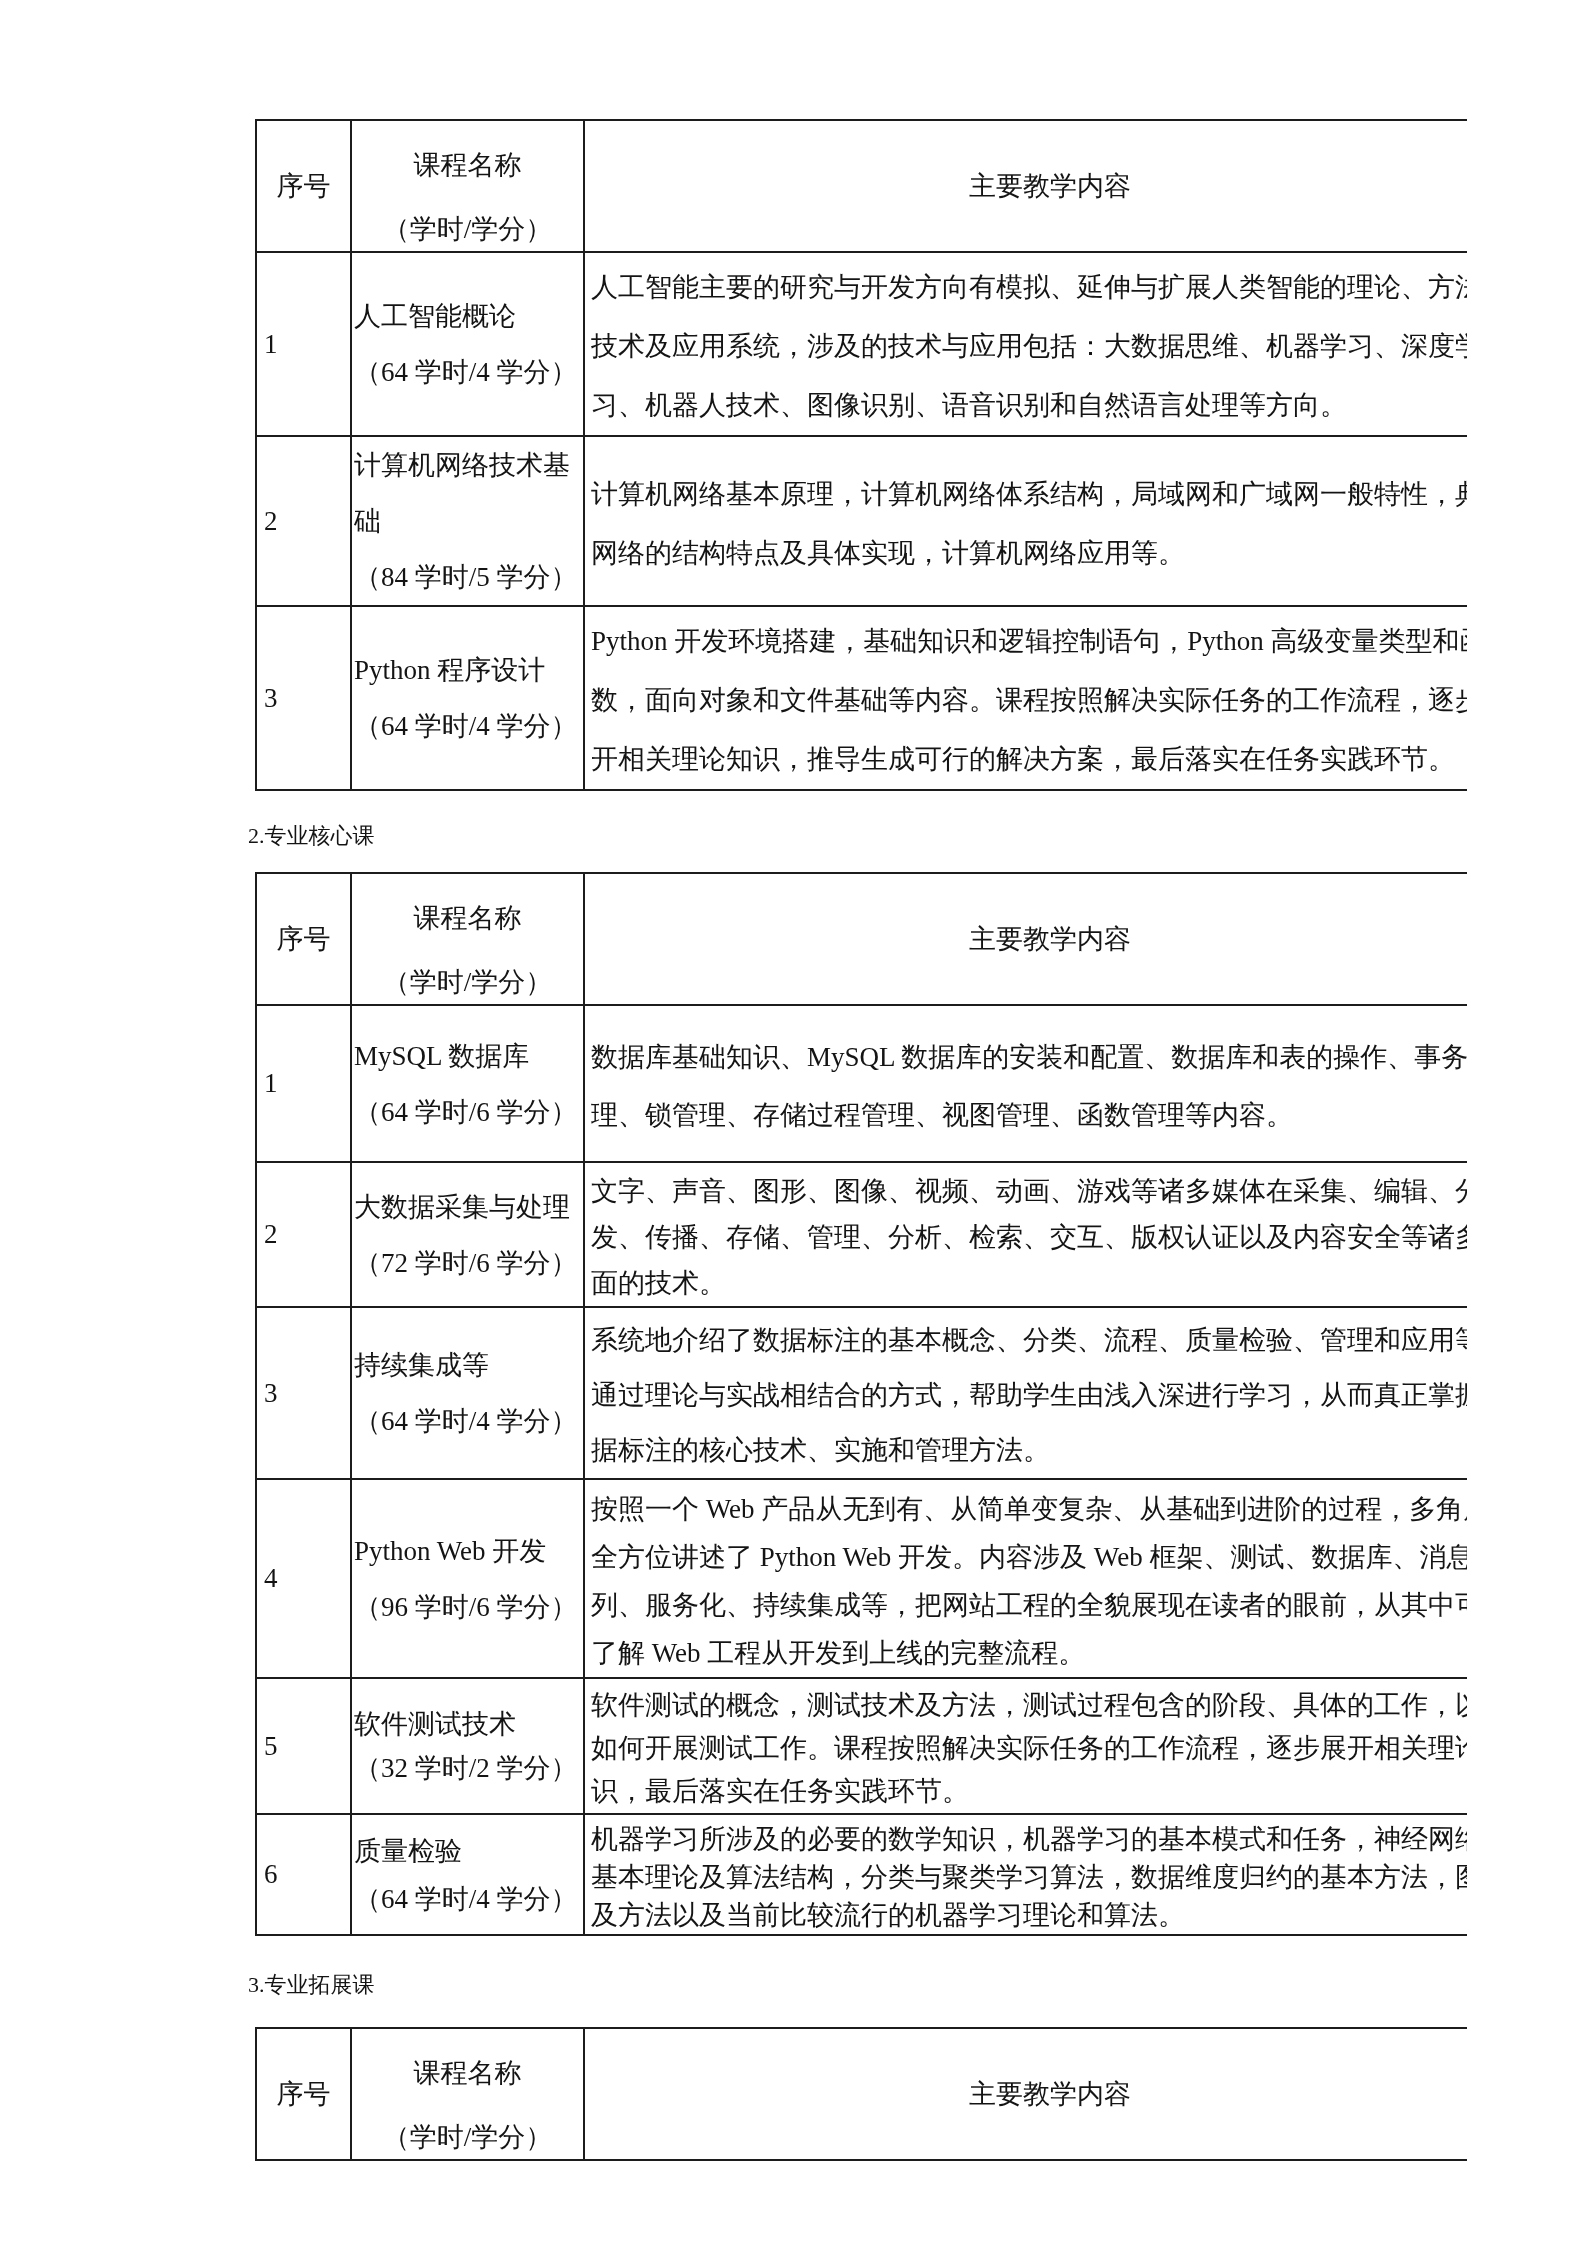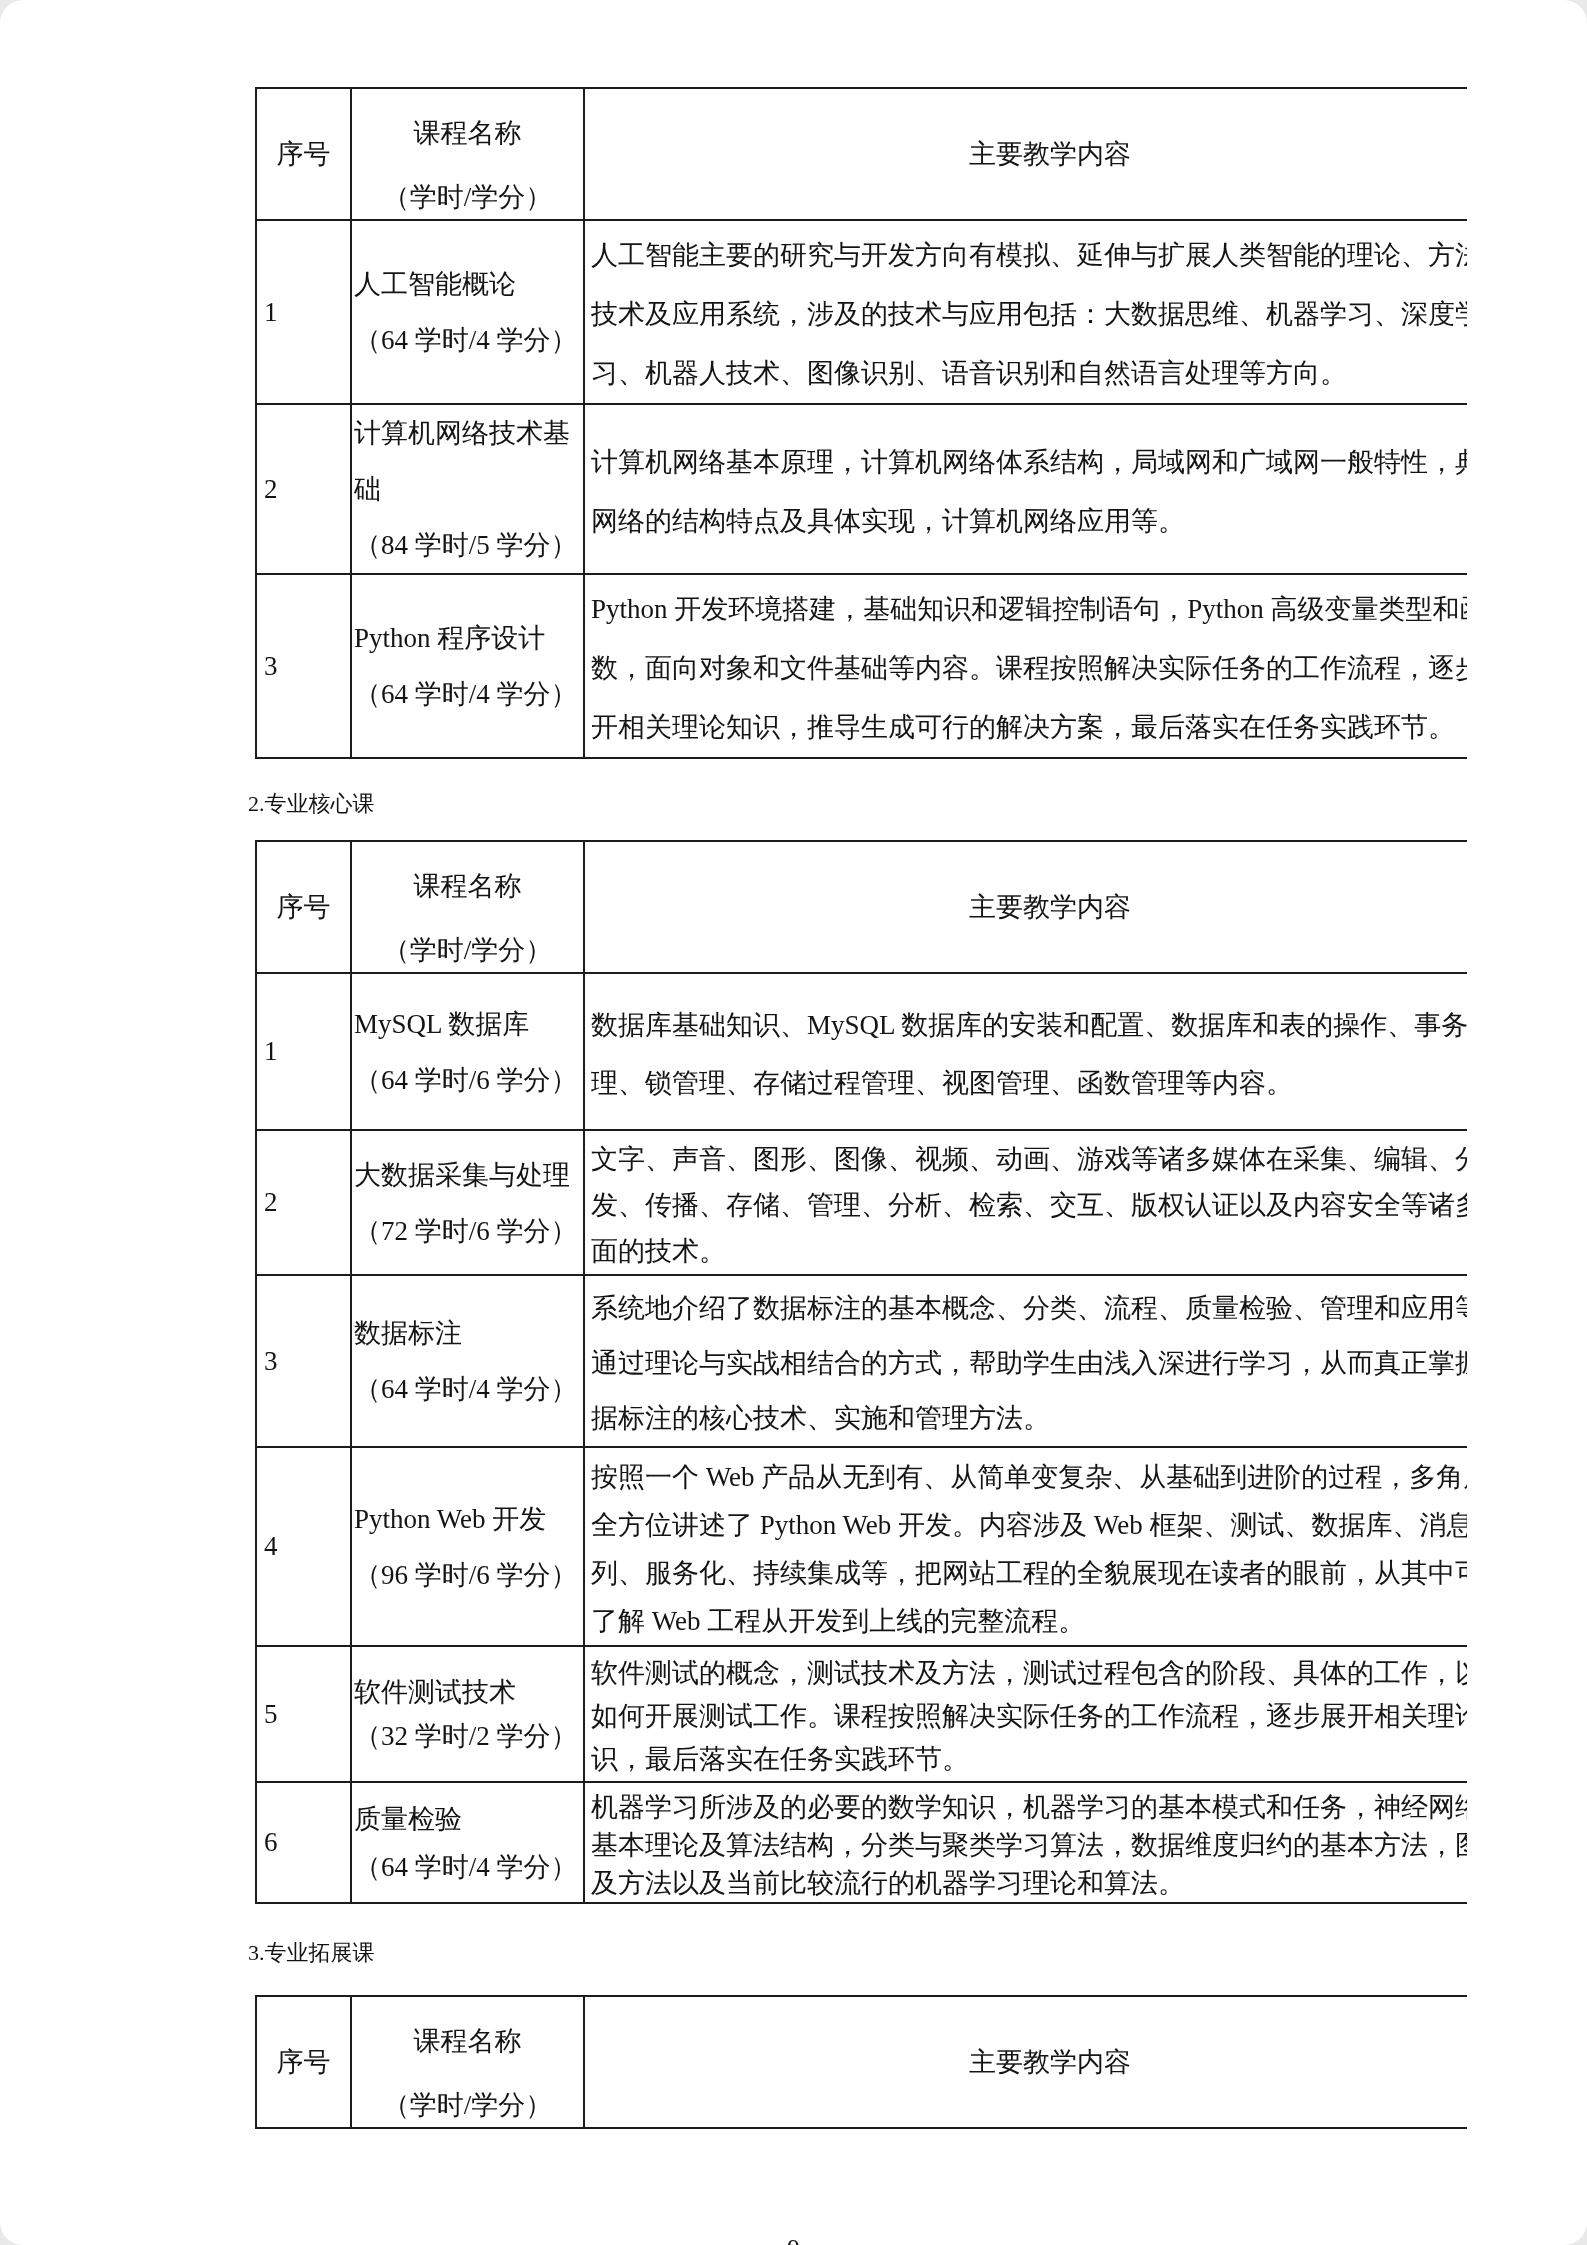--- a/index.html
+++ b/index.html
@@ -2,25 +2,24 @@
 <html><head>
 <meta charset="utf-8">
 <style>
   html,body{margin:0;padding:0;background:#e9e9e9;}
   .page{
     position:relative;
     width:1587px;height:2245px;
     margin:0 auto;
     background:#ffffff;
     box-sizing:border-box;
-    padding-top:87px;
+    padding-top:119px;
     font-family:"Liberation Serif","DejaVu Serif",serif;
     color:#141414;
     overflow:hidden;
-    border-radius:23px;
   }
   .twrap{
     margin-left:255px;
     width:1212px;            
     overflow:hidden;
   }
   table.course{
     width:1260px;            
     table-layout:fixed;
     border-collapse:collapse;
@@ -179,21 +178,21 @@
       <div>（72 学时/6 学分）</div>
     </td>
     <td class="c-content">
       <div class="ctext">文字、声音、图形、图像、视频、动画、游戏等诸多媒体在采集、编辑、分发、传播、存储、管理、分析、检索、交互、版权认证以及内容安全等诸多方面的技术。</div>
     </td>
   </tr>
 
   <tr>
     <td class="c-idx">3</td>
     <td class="c-name">
-      <div>数据标注</div>
+      <div>持续集成等</div>
       <div>（64 学时/4 学分）</div>
     </td>
     <td class="c-content">
       <div class="ctext">系统地介绍了数据标注的基本概念、分类、流程、质量检验、管理和应用等，通过理论与实战相结合的方式，帮助学生由浅入深进行学习，从而真正掌握数据标注的核心技术、实施和管理方法。</div>
     </td>
   </tr>
 
   <tr>
     <td class="c-idx">4</td>
     <td class="c-name">

